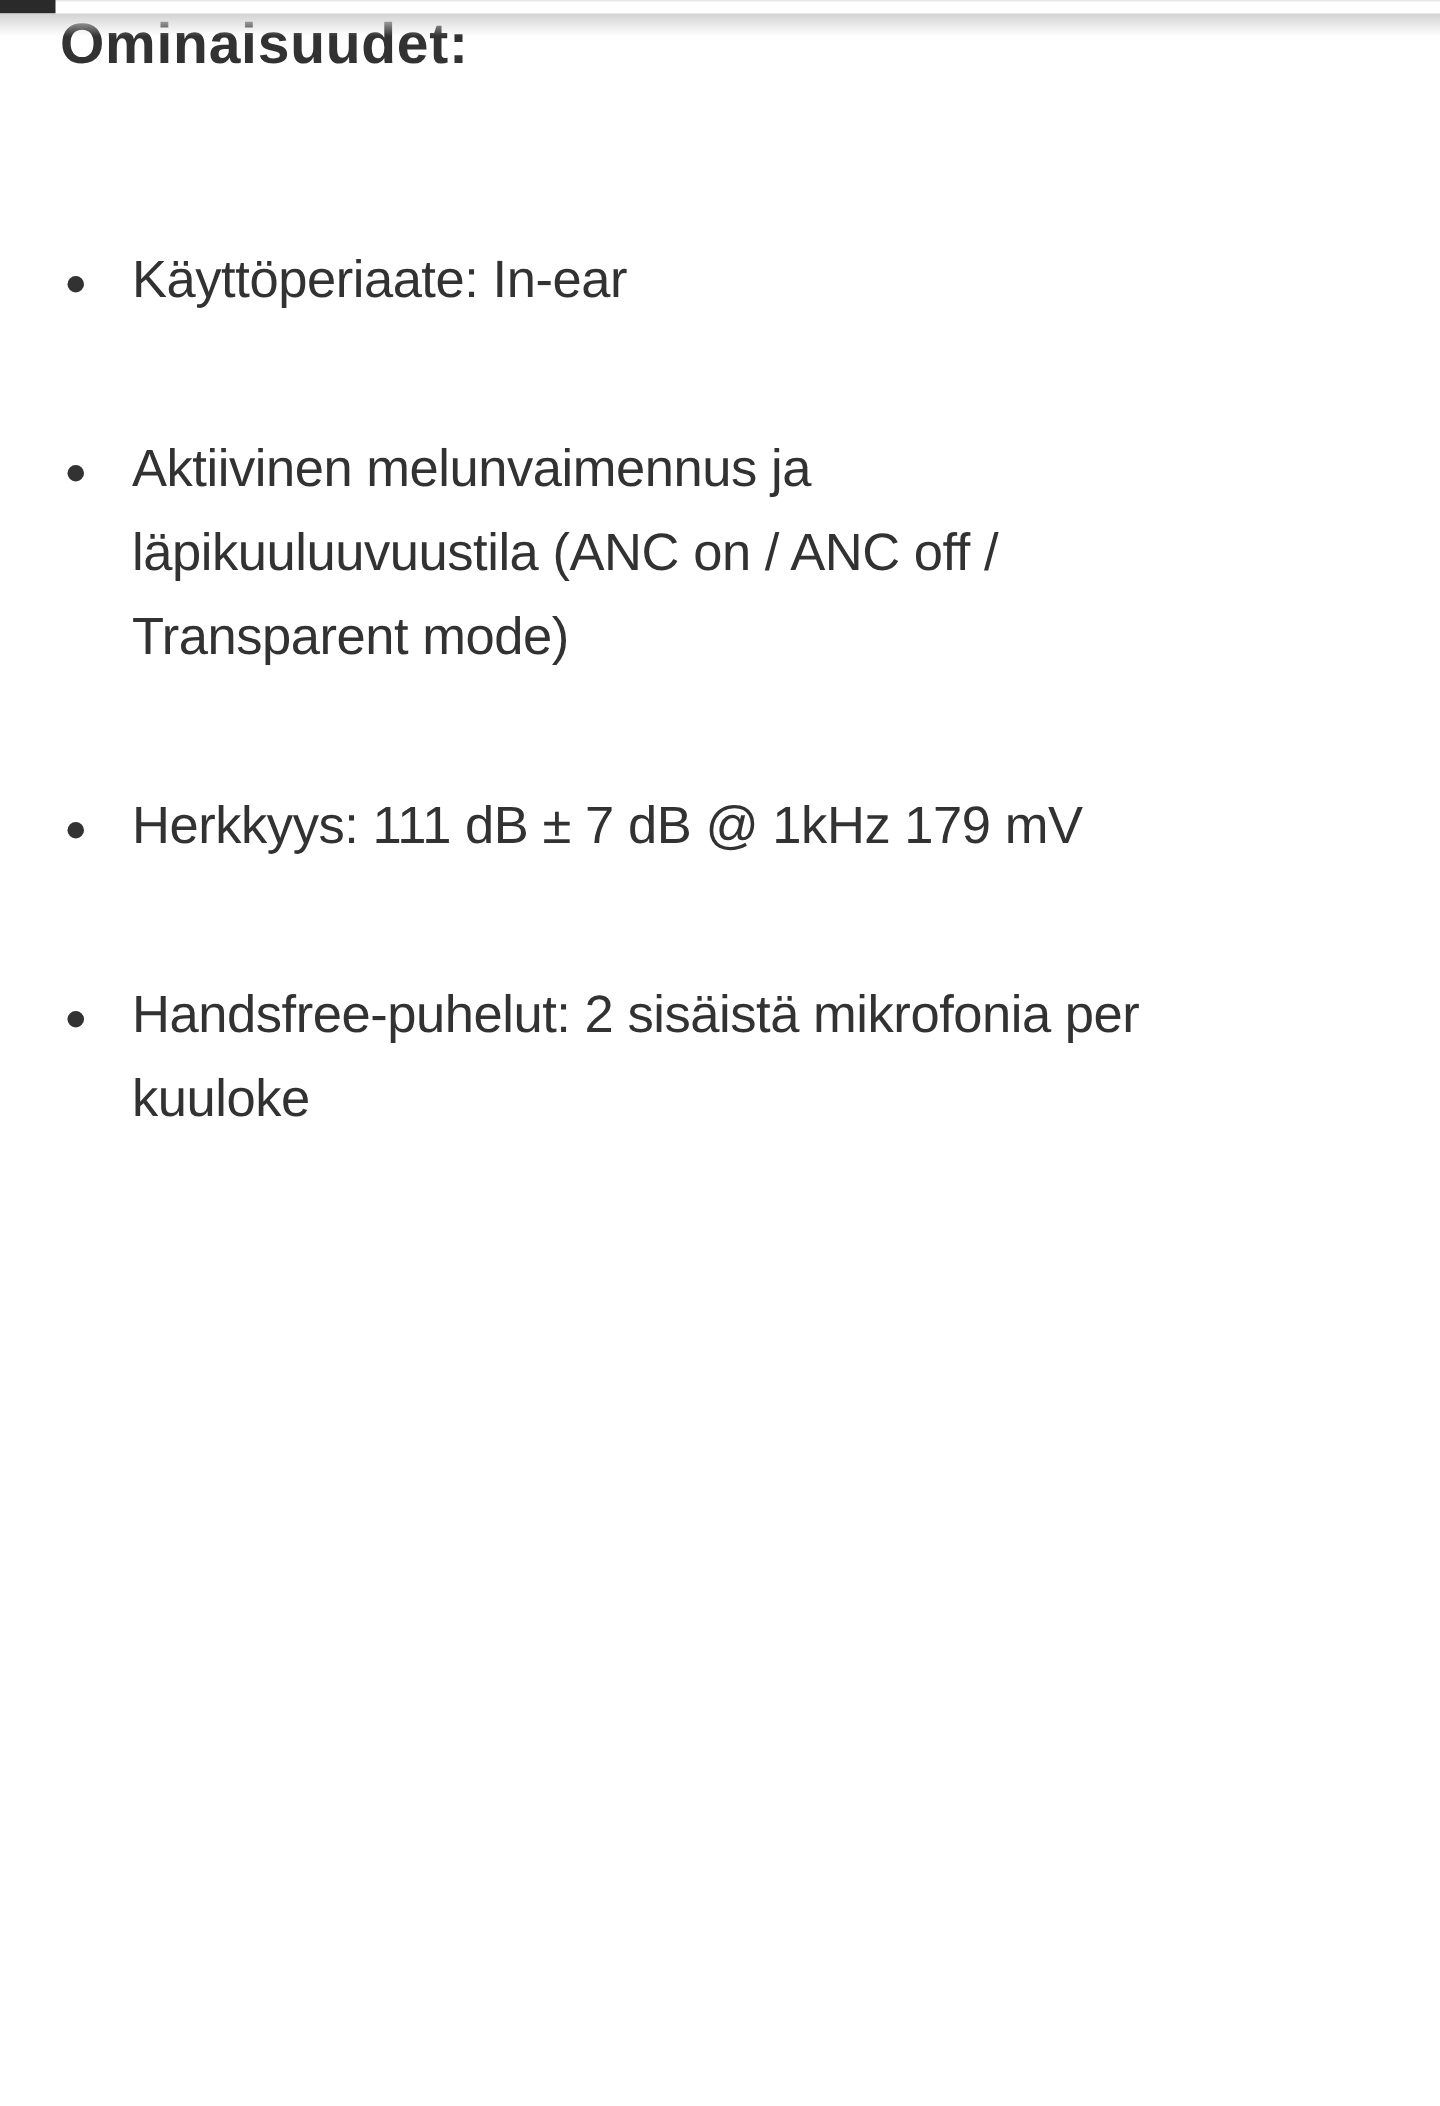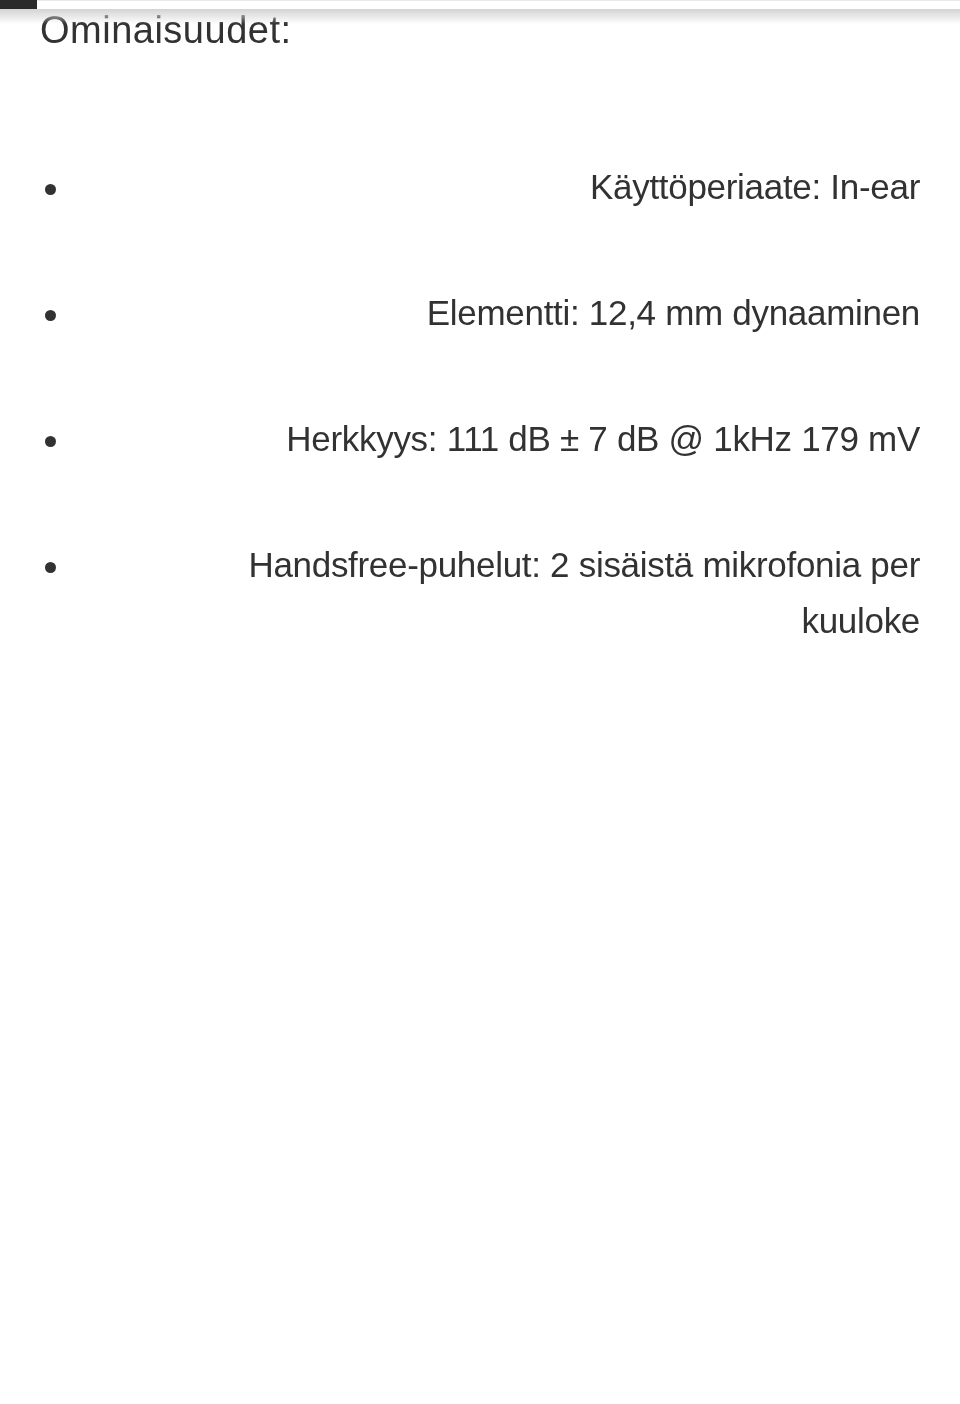--- a/index.html
+++ b/index.html
@@ -39,38 +39,37 @@
     height: 16px;
     background: linear-gradient(to bottom, #d3d3d3 0%, rgba(255,255,255,0) 95%);
   }
   .content {
     padding: 8px 40px 0 40px;
     box-sizing: border-box;
   }
   .title {
     margin: 0;
     font-size: 38px;
-    font-weight: 400;
+    font-weight: 700;
     line-height: 44px;
     letter-spacing: 0.5px;
     color: #323232;
   }
   ul.specs {
     list-style: none;
     margin: 51px 0 0 0;
     padding: 0 0 0 48px;
     font-size: 35px;
     line-height: 56px;
     letter-spacing: -0.3px;
     white-space: pre-line;
   }
   ul.specs li {
     position: relative;
     margin: 0 0 14px 0;
-    text-align: right;
   }
   ul.specs li::before {
     content: "";
     position: absolute;
     left: -43px;
     top: 25px;
     width: 11px;
     height: 11px;
     border-radius: 50%;
     background: #323232;
@@ -80,21 +79,23 @@
 <body>
 
 <div class="top-line"></div>
 <div class="top-notch"></div>
 <div class="top-shadow"></div>
 
 <div class="content">
   <h2 class="title">Ominaisuudet:</h2>
   <ul class="specs">
     <li>Käyttöperiaate: In-ear</li>
-    <li>Elementti: 12,4 mm dynaaminen</li>
+    <li>Aktiivinen melunvaimennus ja
+läpikuuluuvuustila (ANC on / ANC off /
+Transparent mode)</li>
     <li>Herkkyys: 111 dB ± 7 dB @ 1kHz 179 mV</li>
     <li>Handsfree-puhelut: 2 sisäistä mikrofonia per
 kuuloke</li>
     
     
     
     
     
   </ul>
 </div>

